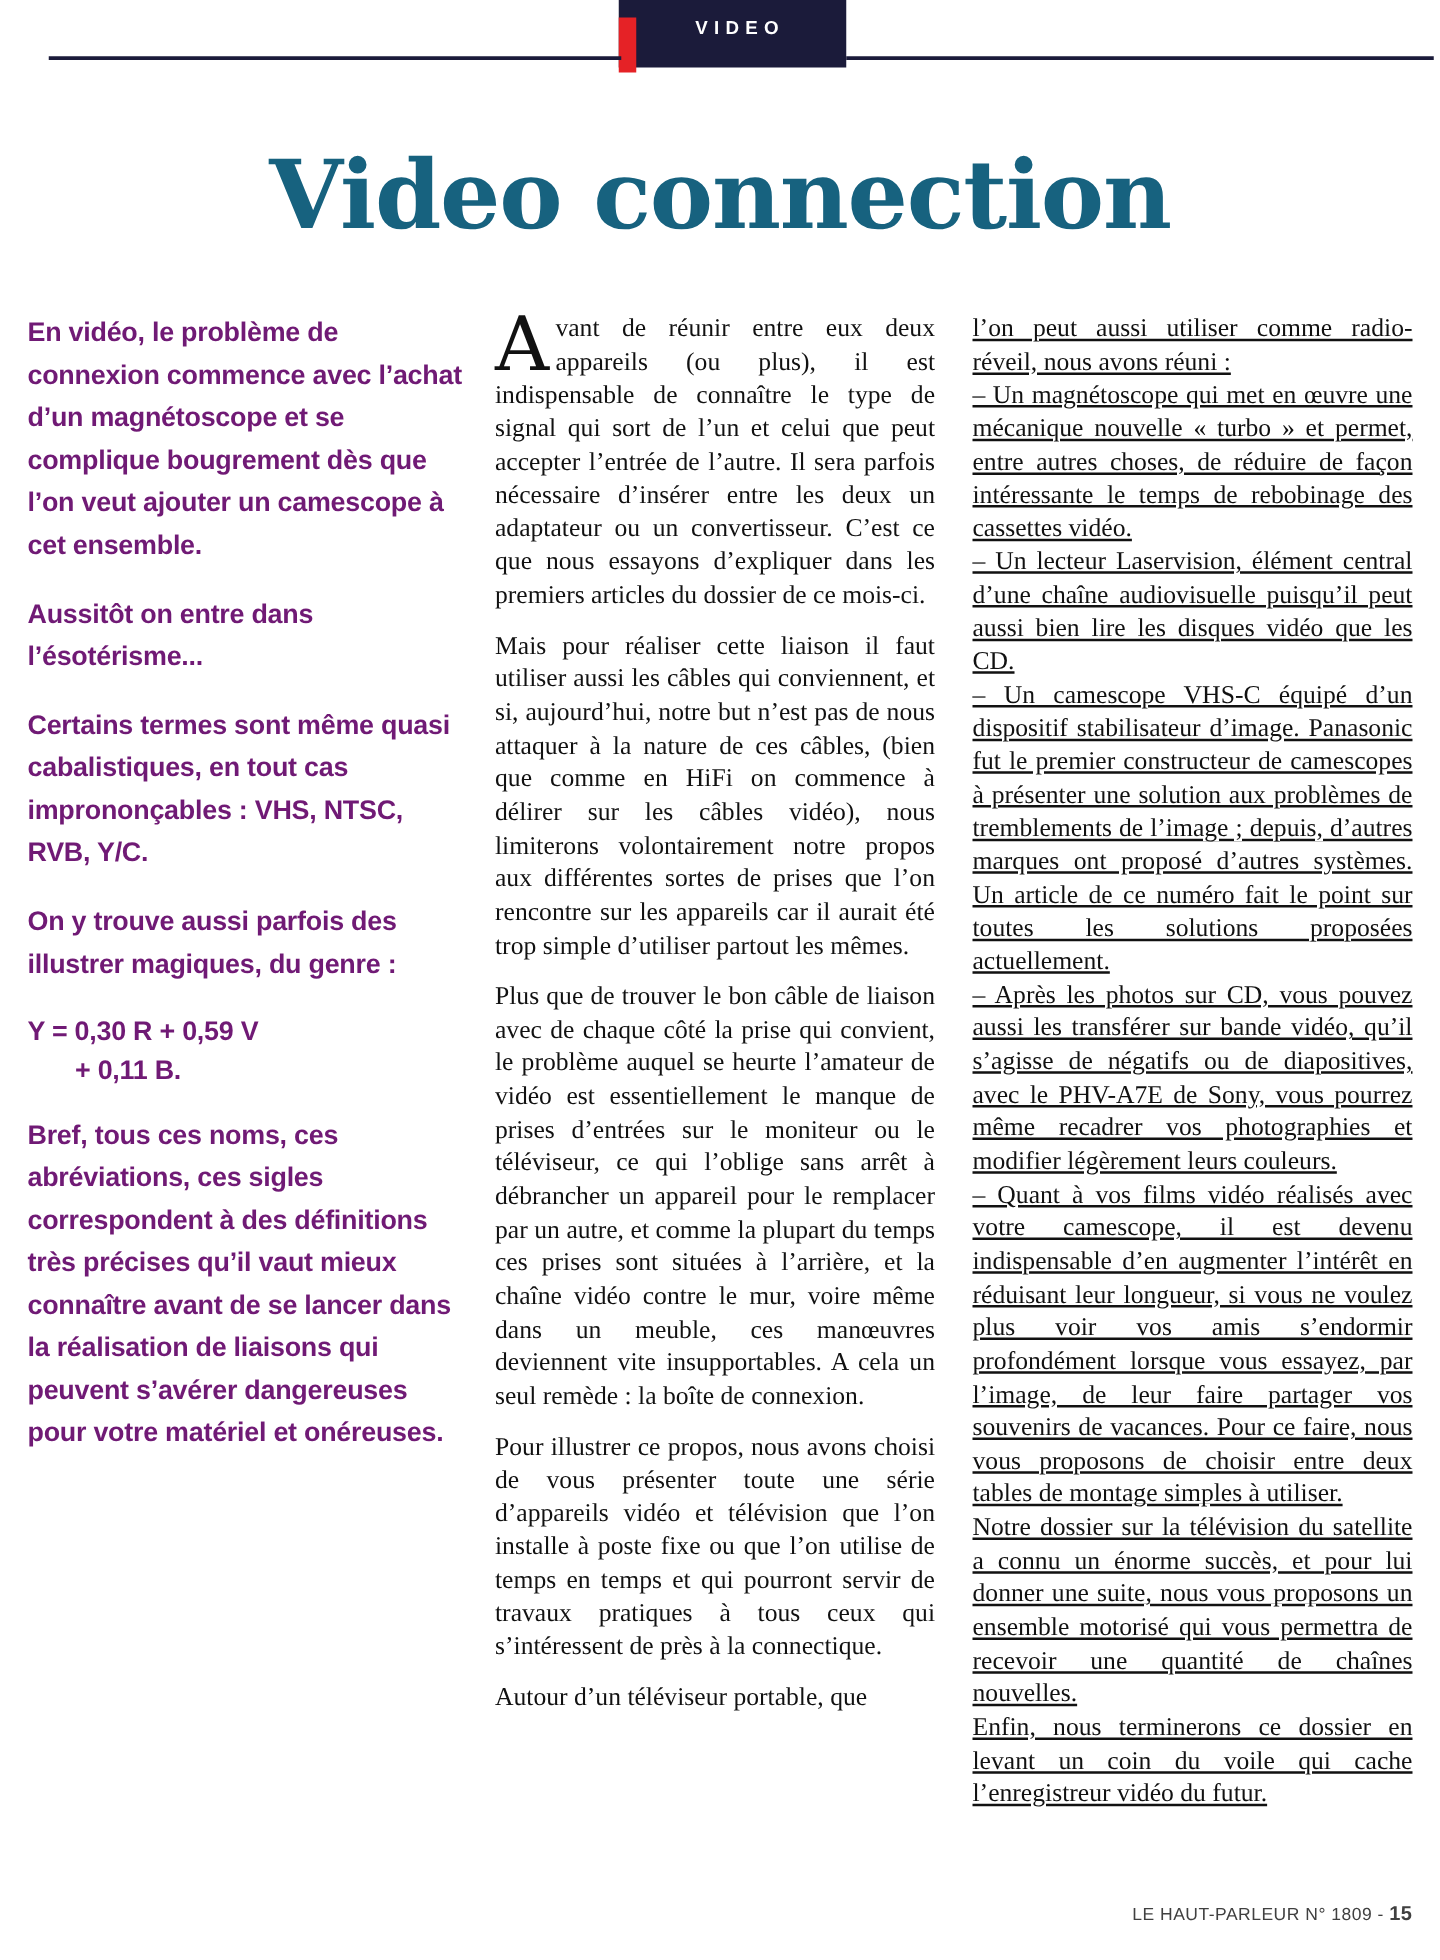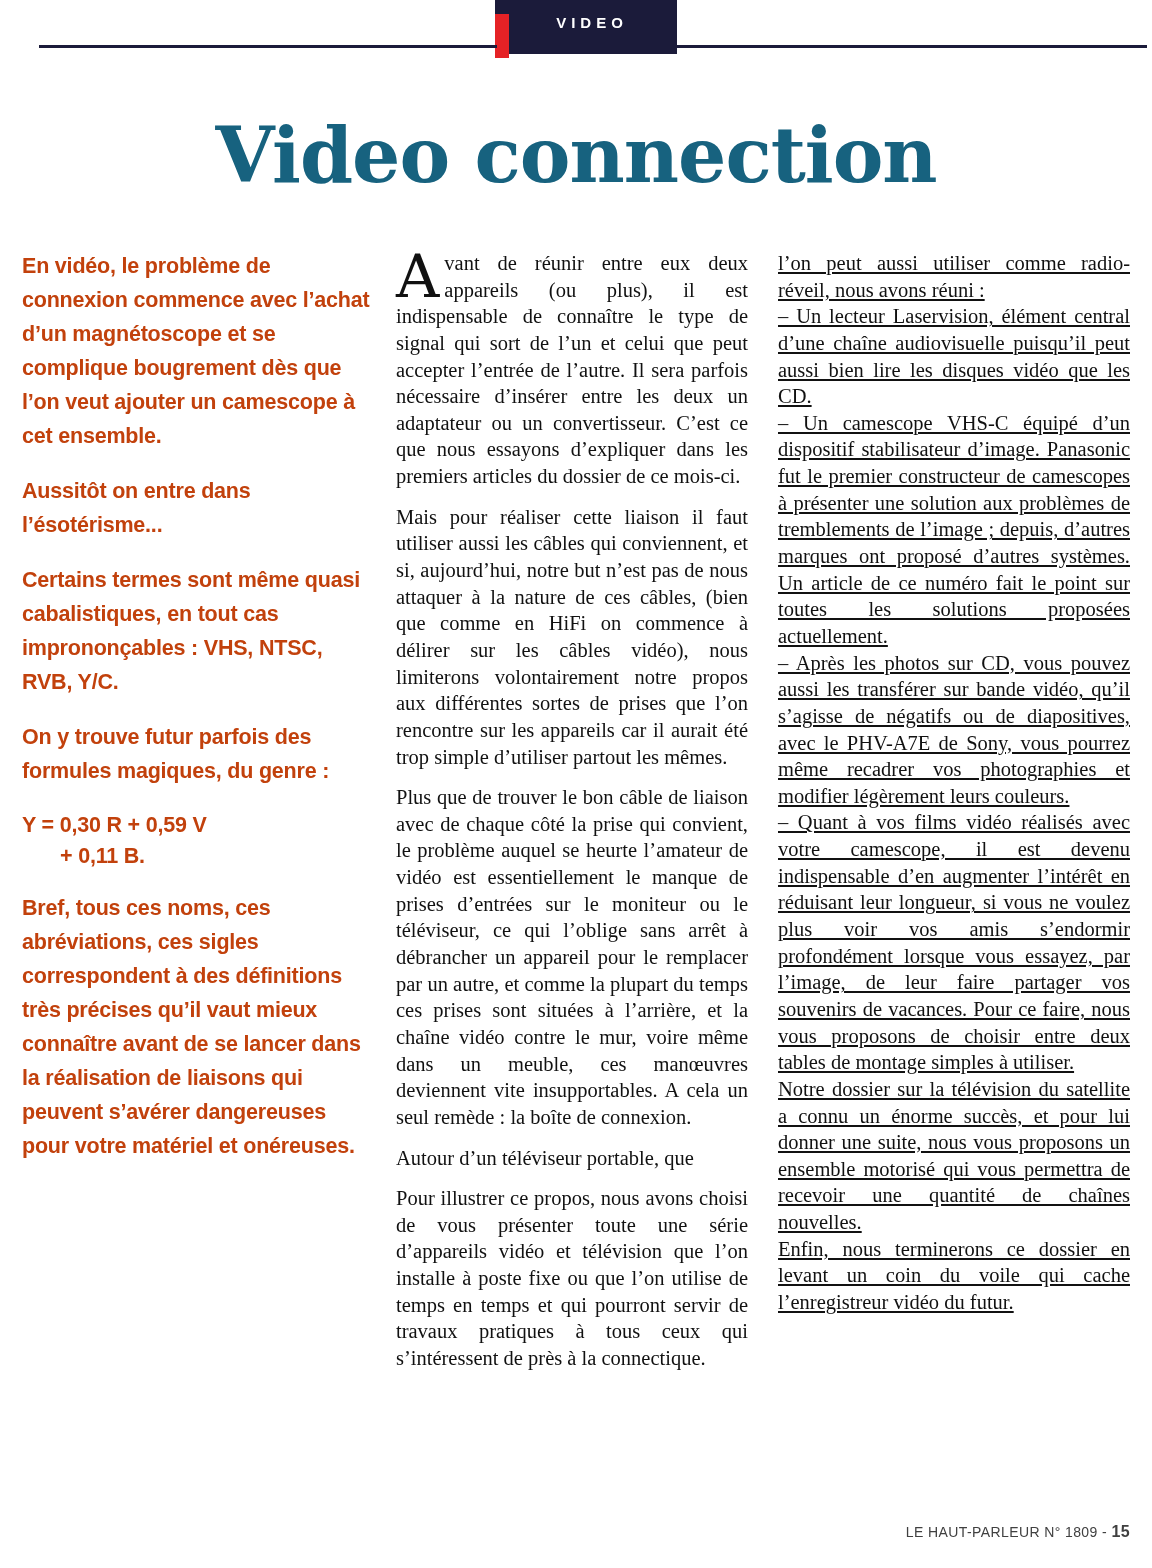--- a/index.html
+++ b/index.html
@@ -79,21 +79,21 @@
     position: absolute;
     top: 250px;
   }
   .col-1 {
     left: 22px;
     width: 352px;
     font-family: "Liberation Sans", sans-serif;
     font-weight: bold;
     font-size: 21.5px;
     line-height: 1.58;
-    color: #c2410c;
+    color: #701a75;
     letter-spacing: -0.2px;
   }
   .col-1 p { margin: 0 0 21px 0; }
   .col-1 p.formula {
     font-size: 21.5px;
     line-height: 1.45;
     margin-bottom: 20px;
   }
   .col-1 .formula-indent { display: block; padding-left: 38px; }
 
@@ -145,40 +145,41 @@
   <div class="rule-left"></div>
   <div class="rule-right"></div>
 </div>
 
 <div class="headline">Video connection</div>
 
 <div class="col col-1">
   <p>En vidéo, le problème de connexion commence avec l’achat d’un magnétoscope et se complique bougrement dès que l’on veut ajouter un camescope à cet ensemble.</p>
   <p>Aussitôt on entre dans l’ésotérisme...</p>
   <p>Certains termes sont même quasi cabalistiques, en tout cas imprononçables : VHS, NTSC, RVB, Y/C.</p>
-  <p>On y trouve futur parfois des formules magiques, du genre :</p>
+  <p>On y trouve aussi parfois des illustrer magiques, du genre :</p>
   <p class="formula">
     <span>Y = 0,30 R + 0,59 V</span><br>
     <span class="formula-indent">+ 0,11 B.</span>
   </p>
   <p>Bref, tous ces noms, ces abréviations, ces sigles correspondent à des définitions très précises qu’il vaut mieux connaître avant de se lancer dans la réalisation de liaisons qui peuvent s’avérer dangereuses pour votre matériel et onéreuses.</p>
 </div>
 
 <div class="col col-2">
   <p class="dropcap-para">
     <span class="dropcap">A</span><span>vant de réunir entre eux deux appareils (ou plus), il est indispensable de connaître le type de signal qui sort de l’un et celui que peut accepter l’entrée de l’autre. Il sera parfois nécessaire d’insérer entre les deux un adaptateur ou un convertisseur. C’est ce que nous essayons d’expliquer dans les premiers articles du dossier de ce mois-ci.</span>
   </p>
   <p>Mais pour réaliser cette liaison il faut utiliser aussi les câbles qui conviennent, et si, aujourd’hui, notre but n’est pas de nous attaquer à la nature de ces câbles, (bien que comme en HiFi on commence à délirer sur les câbles vidéo), nous limiterons volontairement notre propos aux différentes sortes de prises que l’on rencontre sur les appareils car il aurait été trop simple d’utiliser partout les mêmes.</p>
   <p>Plus que de trouver le bon câble de liaison avec de chaque côté la prise qui convient, le problème auquel se heurte l’amateur de vidéo est essentiellement le manque de prises d’entrées sur le moniteur ou le téléviseur, ce qui l’oblige sans arrêt à débrancher un appareil pour le remplacer par un autre, et comme la plupart du temps ces prises sont situées à l’arrière, et la chaîne vidéo contre le mur, voire même dans un meuble, ces manœuvres deviennent vite insupportables. A cela un seul remède : la boîte de connexion.</p>
+  <p>Pour illustrer ce propos, nous avons choisi de vous présenter toute une série d’appareils vidéo et télévision que l’on installe à poste fixe ou que l’on utilise de temps en temps et qui pourront servir de travaux pratiques à tous ceux qui s’intéressent de près à la connectique.</p>
   <p>Autour d’un téléviseur portable, que</p>
-  <p>Pour illustrer ce propos, nous avons choisi de vous présenter toute une série d’appareils vidéo et télévision que l’on installe à poste fixe ou que l’on utilise de temps en temps et qui pourront servir de travaux pratiques à tous ceux qui s’intéressent de près à la connectique.</p>
 </div>
 
 <div class="col col-3">
   <p>l’on peut aussi utiliser comme radio-réveil, nous avons réuni :</p>
+  <p>– Un magnétoscope qui met en œuvre une mécanique nouvelle « turbo » et permet, entre autres choses, de réduire de façon intéressante le temps de rebobinage des cassettes vidéo.</p>
   <p>– Un lecteur Laservision, élément central d’une chaîne audiovisuelle puisqu’il peut aussi bien lire les disques vidéo que les CD.</p>
   <p>– Un camescope VHS-C équipé d’un dispositif stabilisateur d’image. Panasonic fut le premier constructeur de camescopes à présenter une solution aux problèmes de tremblements de l’image ; depuis, d’autres marques ont proposé d’autres systèmes. Un article de ce numéro fait le point sur toutes les solutions proposées actuellement.</p>
   <p>– Après les photos sur CD, vous pouvez aussi les transférer sur bande vidéo, qu’il s’agisse de négatifs ou de diapositives, avec le PHV-A7E de Sony, vous pourrez même recadrer vos photographies et modifier légèrement leurs couleurs.</p>
   <p>– Quant à vos films vidéo réalisés avec votre camescope, il est devenu indispensable d’en augmenter l’intérêt en réduisant leur longueur, si vous ne voulez plus voir vos amis s’endormir profondément lorsque vous essayez, par l’image, de leur faire partager vos souvenirs de vacances. Pour ce faire, nous vous proposons de choisir entre deux tables de montage simples à utiliser.</p>
   <p>Notre dossier sur la télévision du satellite a connu un énorme succès, et pour lui donner une suite, nous vous proposons un ensemble motorisé qui vous permettra de recevoir une quantité de chaînes nouvelles.</p>
   <p>Enfin, nous terminerons ce dossier en levant un coin du voile qui cache l’enregistreur vidéo du futur.</p>
 </div>
 
 <div class="footer">
   <span>LE HAUT-PARLEUR N° 1809 -</span>

